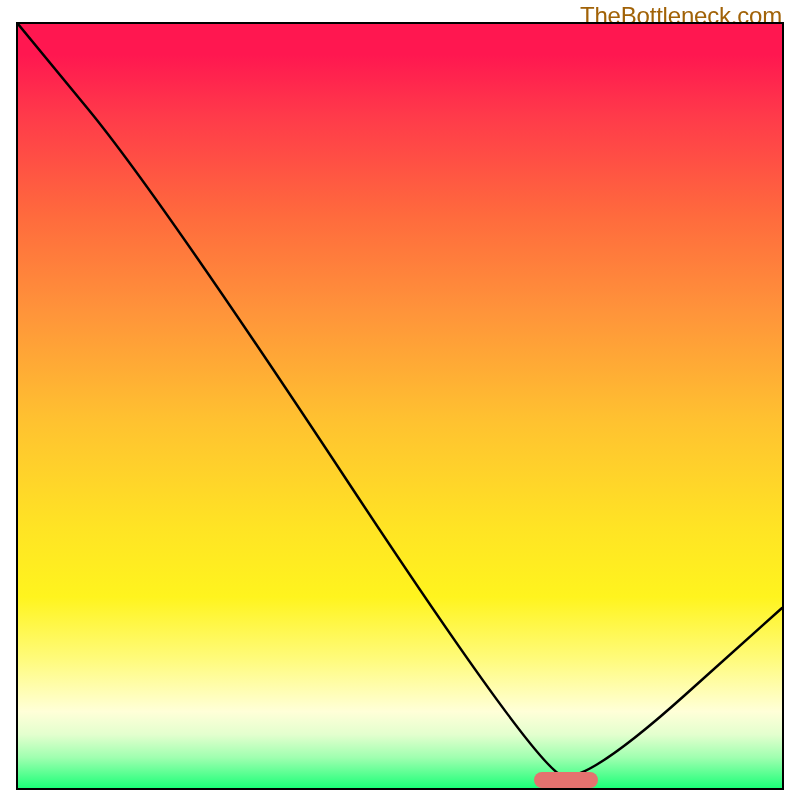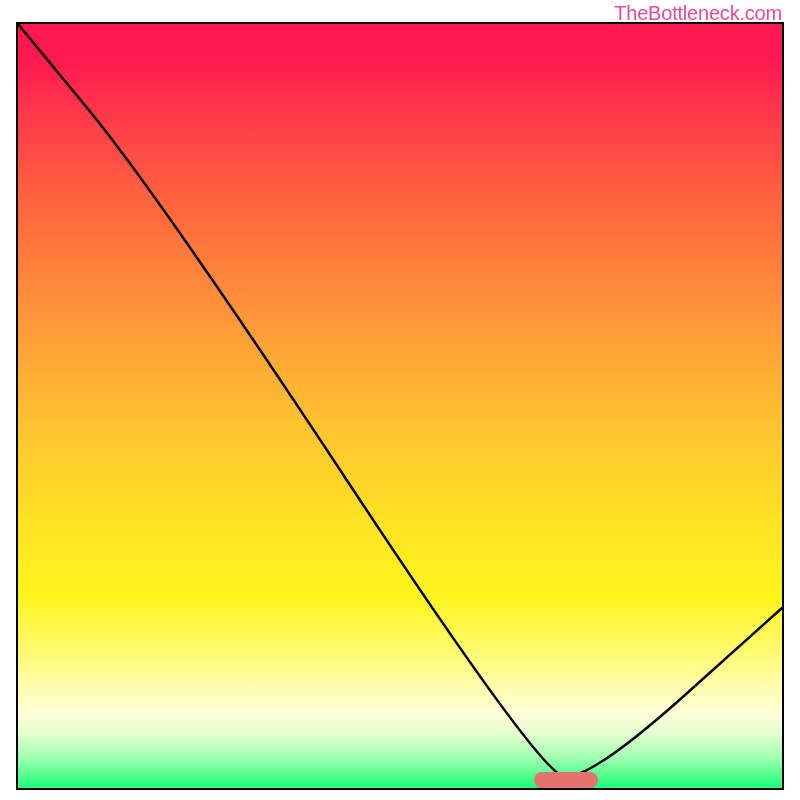--- a/index.html
+++ b/index.html
@@ -51,22 +51,22 @@
     width: 64px;
     height: 16px;
     background: #e4726f;
     border-radius: 8px;
     transform: translate(-50%, -50%);
   }
   .watermark {
     position: absolute;
     top: 2px;
     right: 18px;
-    color: #ec4899;
-    font-size: 20px;
+    color: #a16207;
+    font-size: 24px;
     font-weight: 500;
     letter-spacing: -0.2px;
   }
 </style>
 </head>
 <body>
 
 <div class="watermark">TheBottleneck.com</div>
 
 <div class="frame">

